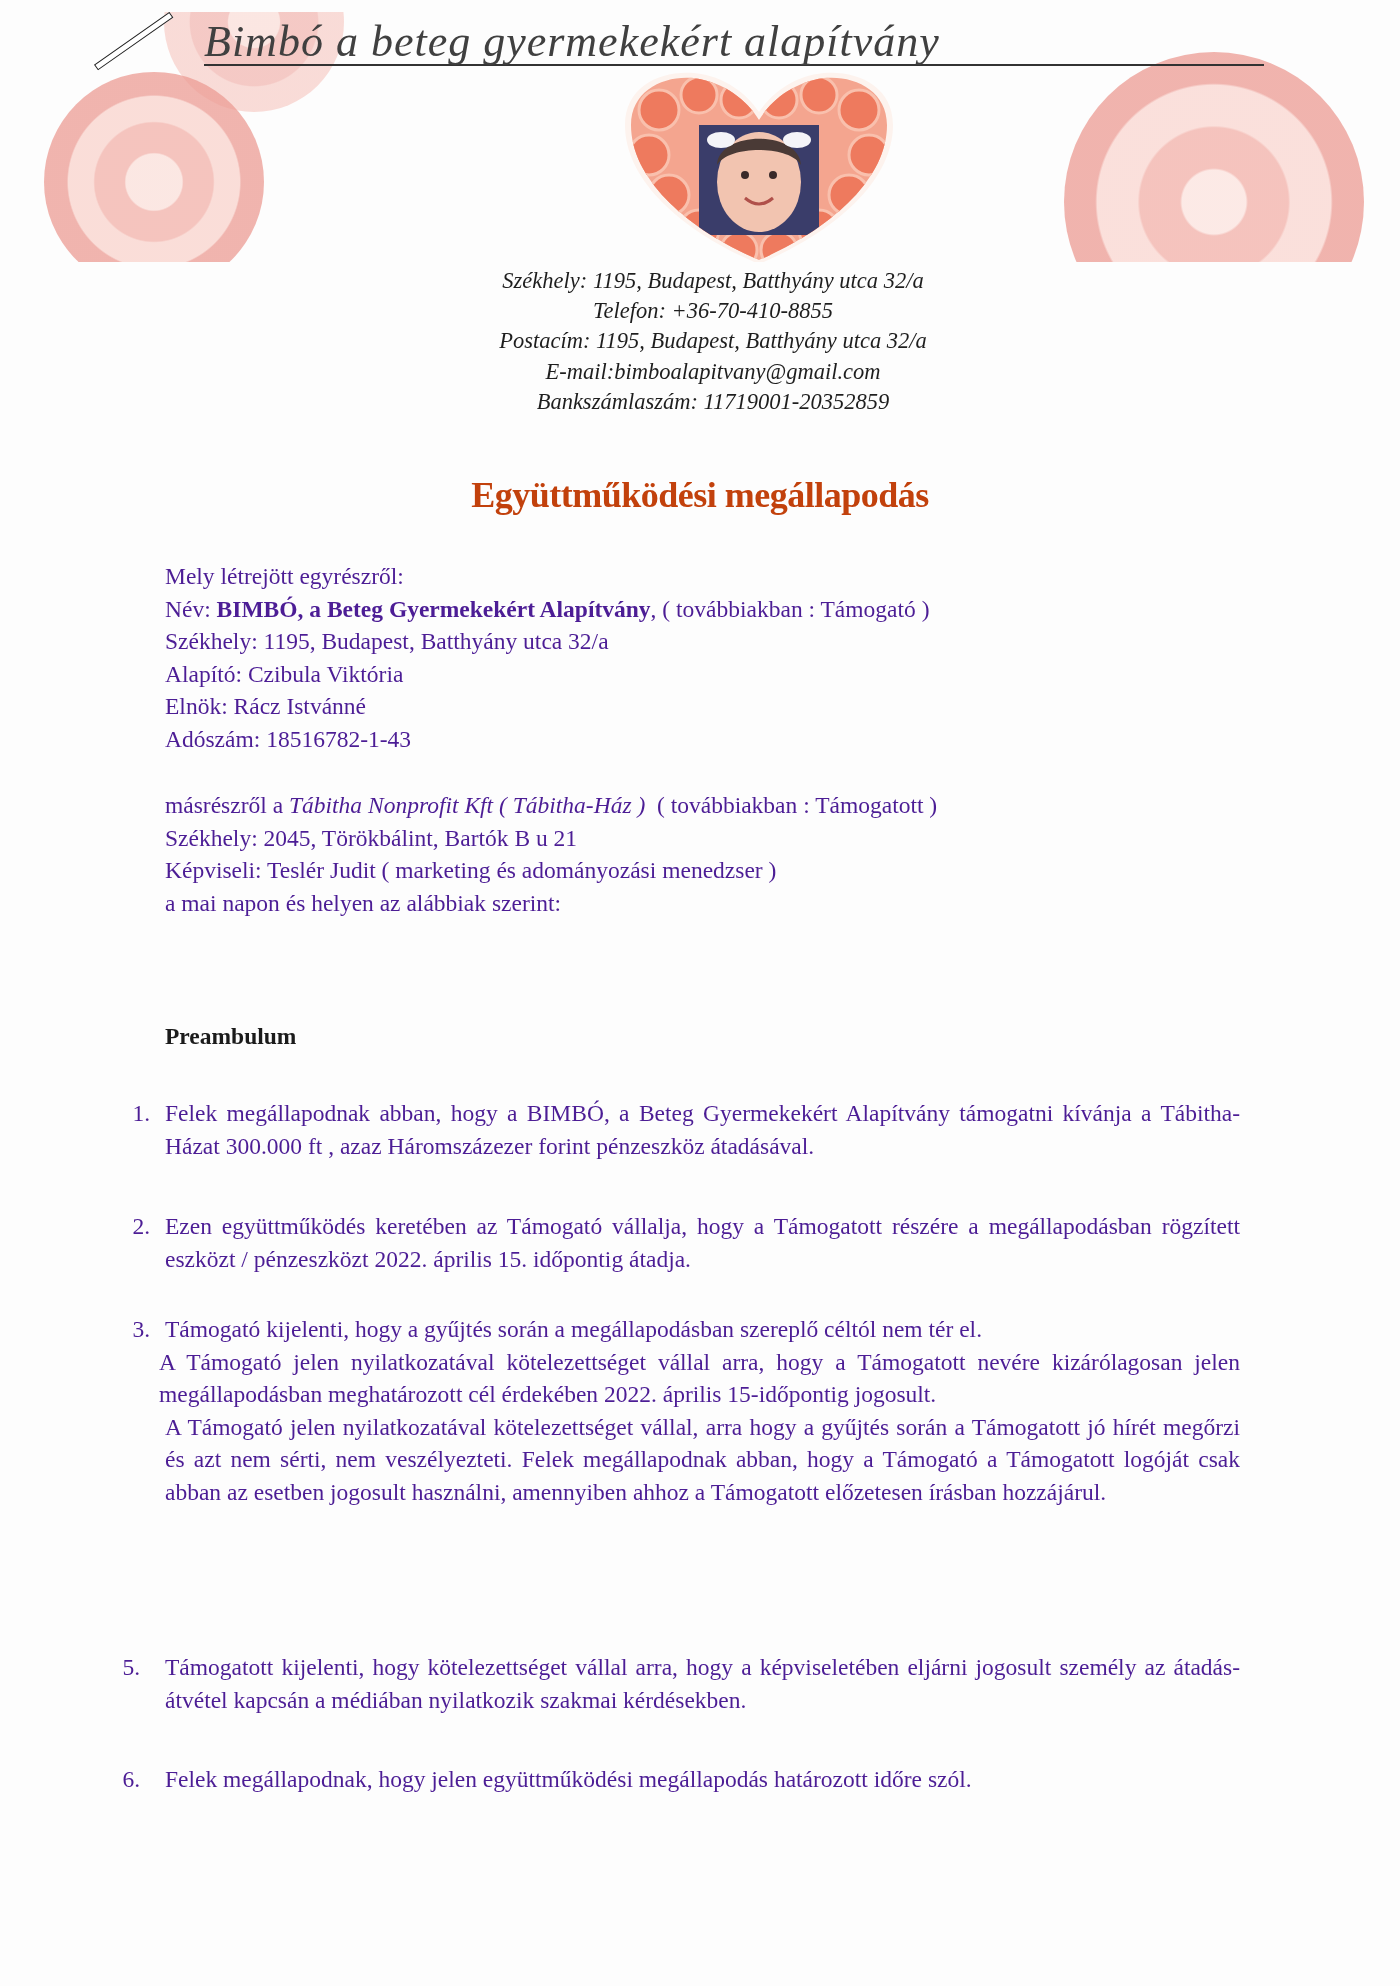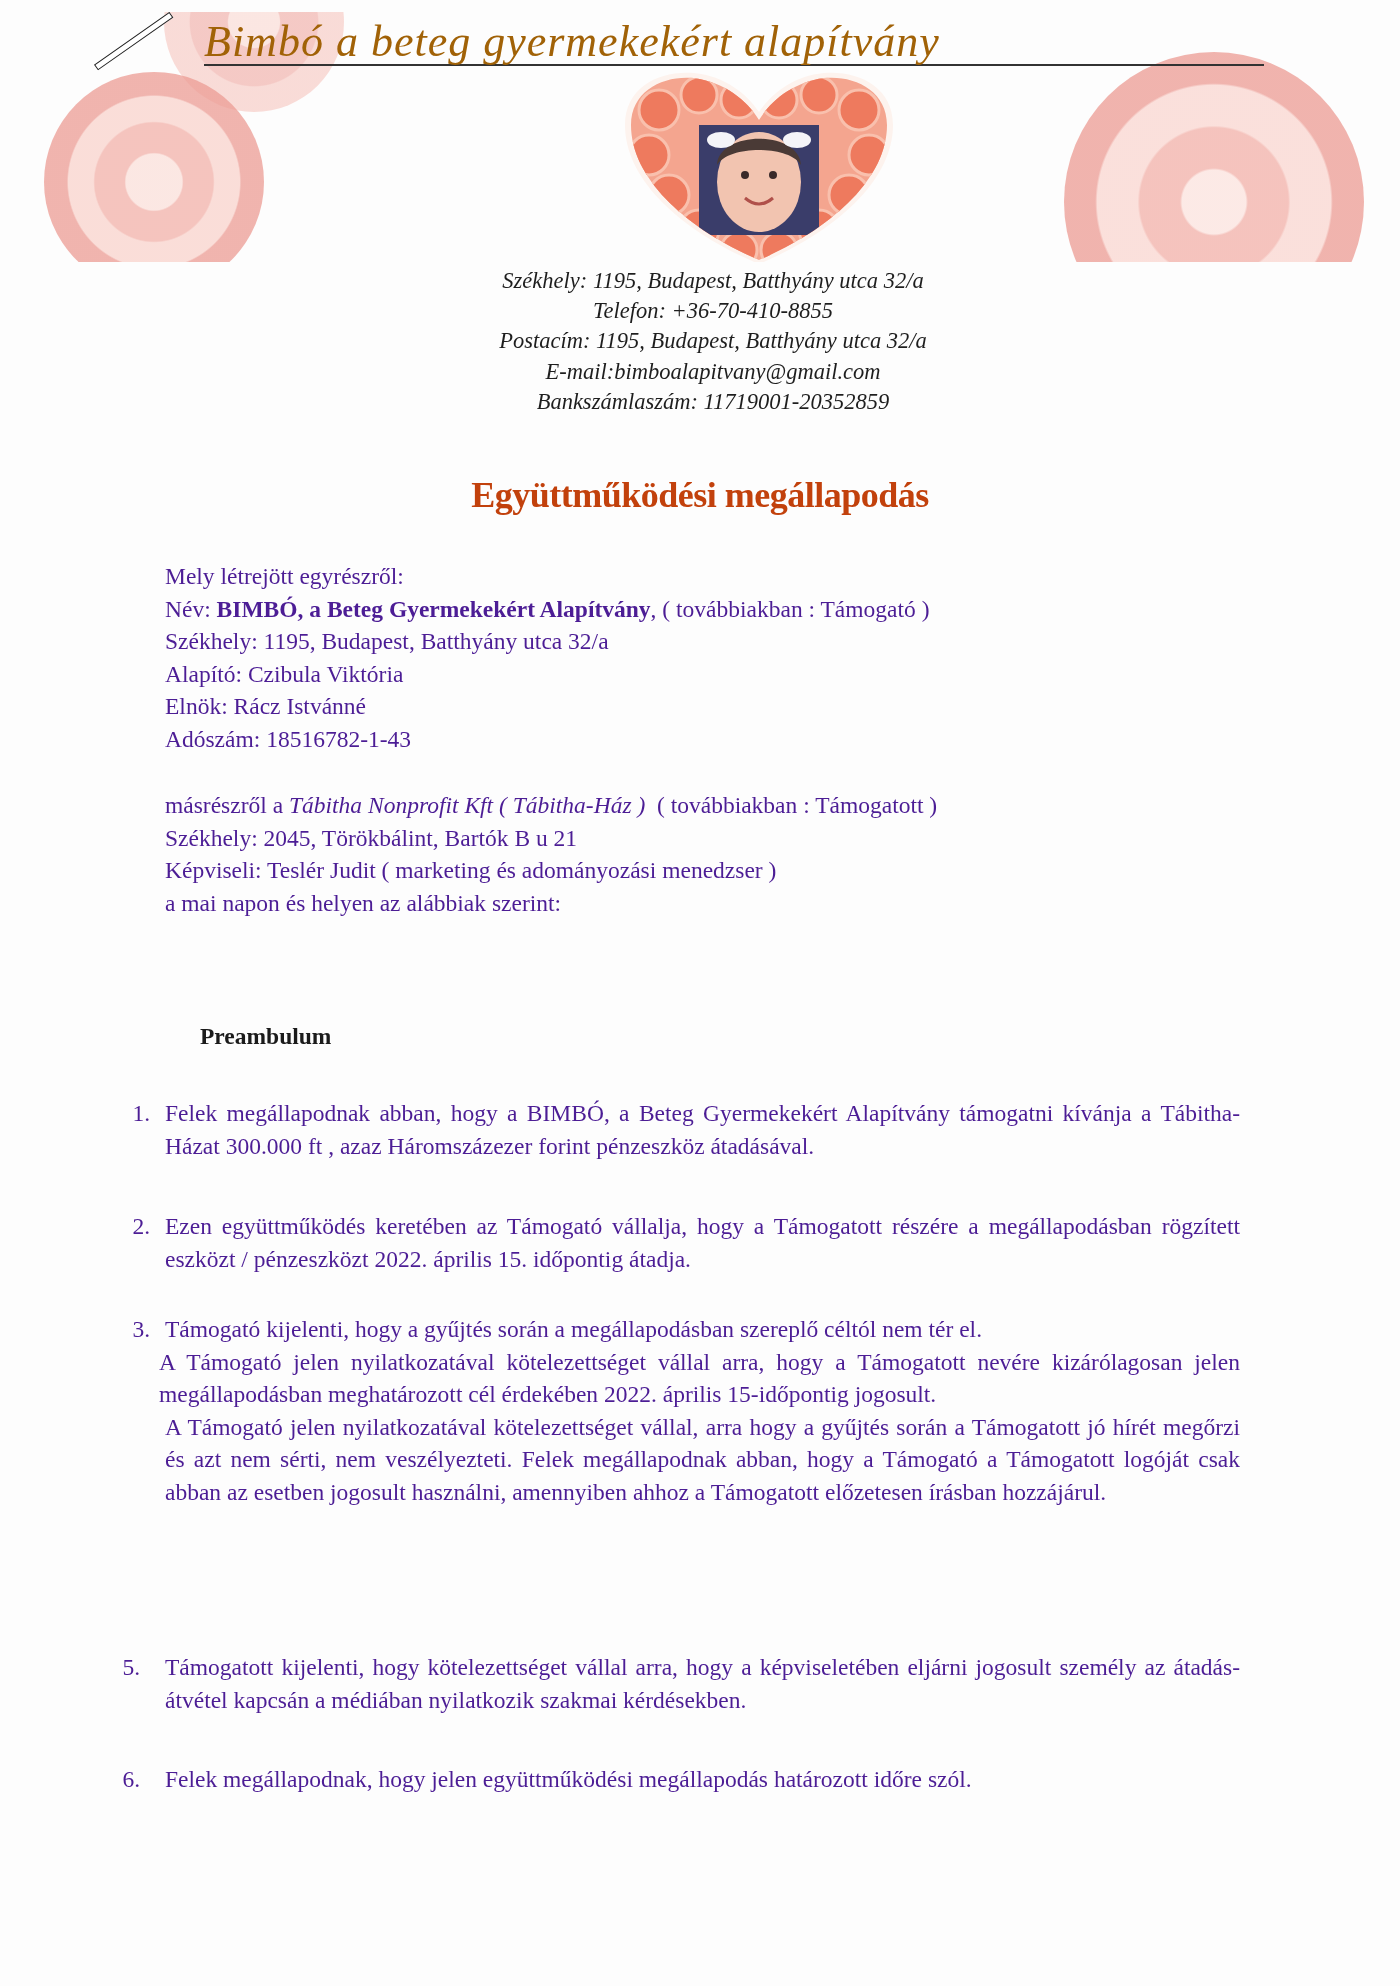--- a/index.html
+++ b/index.html
@@ -28,21 +28,21 @@
   .rose.r1 { left: 30px; top: 60px; width: 220px; height: 220px; background: radial-gradient(circle, #fbe0da 0 18%, #f2b1a9 19% 38%, #f9d3cc 39% 55%, #ec9c94 56% 75%, #f6c6bf 76%); opacity: .75; }
   .rose.r2 { left: 300px; top: 100px; width: 240px; height: 240px; background: radial-gradient(circle, #fbdcd6 0 15%, #ef a8a0 16% 35%, #f9d0c9 36% 55%, #eb968f 56% 76%, #f5c0b9 77%); opacity: .7; }
   .rose.r3 { left: 1050px; top: 40px; width: 300px; height: 300px; background: radial-gradient(circle, #fce3de 0 15%, #f2b0a8 16% 35%, #fad6d0 36% 55%, #ec9b93 56% 75%, #f7cbc4 76%); opacity: .75; }
   .rose.r4 { left: 480px; top: -60px; width: 200px; height: 200px; background: radial-gradient(circle, #fbdcd6 0 20%, #f0aaa2 21% 45%, #f8cec7 46% 70%, #ee a29b 71%); opacity: .6; }
   .rose.r5 { left: 880px; top: 130px; width: 220px; height: 220px; background: radial-gradient(circle, #fad9d3 0 18%, #ef a69e 19% 40%, #f8cdc6 41% 62%, #eb958e 63%); opacity: .65; }
   .rose.r6 { left: 150px; top: -80px; width: 180px; height: 180px; background: radial-gradient(circle, #fad7d0 0 20%, #efa7a0 21% 50%, #f6c5be 51%); opacity: .6; }
 
   .banner-title {
     position: absolute; left: 190px; top: 10px; width: 1060px;
     font-family: "Liberation Serif", serif; font-style: italic; font-size: 44px;
-    color: #a16207; letter-spacing: 1px; white-space: nowrap;
+    color: #404040; letter-spacing: 1px; white-space: nowrap;
     border-bottom: 2px solid #333; line-height: 40px; padding-bottom: 2px;
   }
   .pen-mark { position: absolute; left: 82px; top: 52px; width: 90px; height: 5px;
     border: 1.5px solid #222; background: #fff; transform: rotate(-35deg); transform-origin: left center; }
 
   .heart-frame {
     position: absolute; left: 555px; top: 58px; width: 380px; height: 195px;
   }
   .heart-frame svg { width: 100%; height: 100%; }
 
@@ -64,21 +64,21 @@
     font-family: "Liberation Serif", serif; font-size: 23.5px; color: #4c1d95;
     line-height: 32.5px;
   }
   .parties { position: absolute; left: 165px; top: 560px; width: 1000px; }
   .parties .line { white-space: nowrap; }
   .parties b { font-weight: bold; }
   .gap { height: 34px; }
 
   .preamble-heading {
     position: absolute; left: 165px; top: 1023px;
-    font-family: "Liberation Serif", serif; font-weight: bold; font-size: 23.5px; color: #1b1b1b; margin-left: 35px;
+    font-family: "Liberation Serif", serif; font-weight: bold; font-size: 23.5px; color: #1b1b1b;
   }
 
   .clause { position: absolute; left: 100px; width: 1140px; }
   .clause .num { position: absolute; left: 0; width: 50px; text-align: right; }
   .clause .txt { margin-left: 65px; text-align: justify; }
   .clause .txt p { margin: 0; }
   .clause .txt .last { text-align-last: left; }
   .c1 { top: 1097px; }
   .c2 { top: 1210px; }
   .c3 { top: 1313px; }

